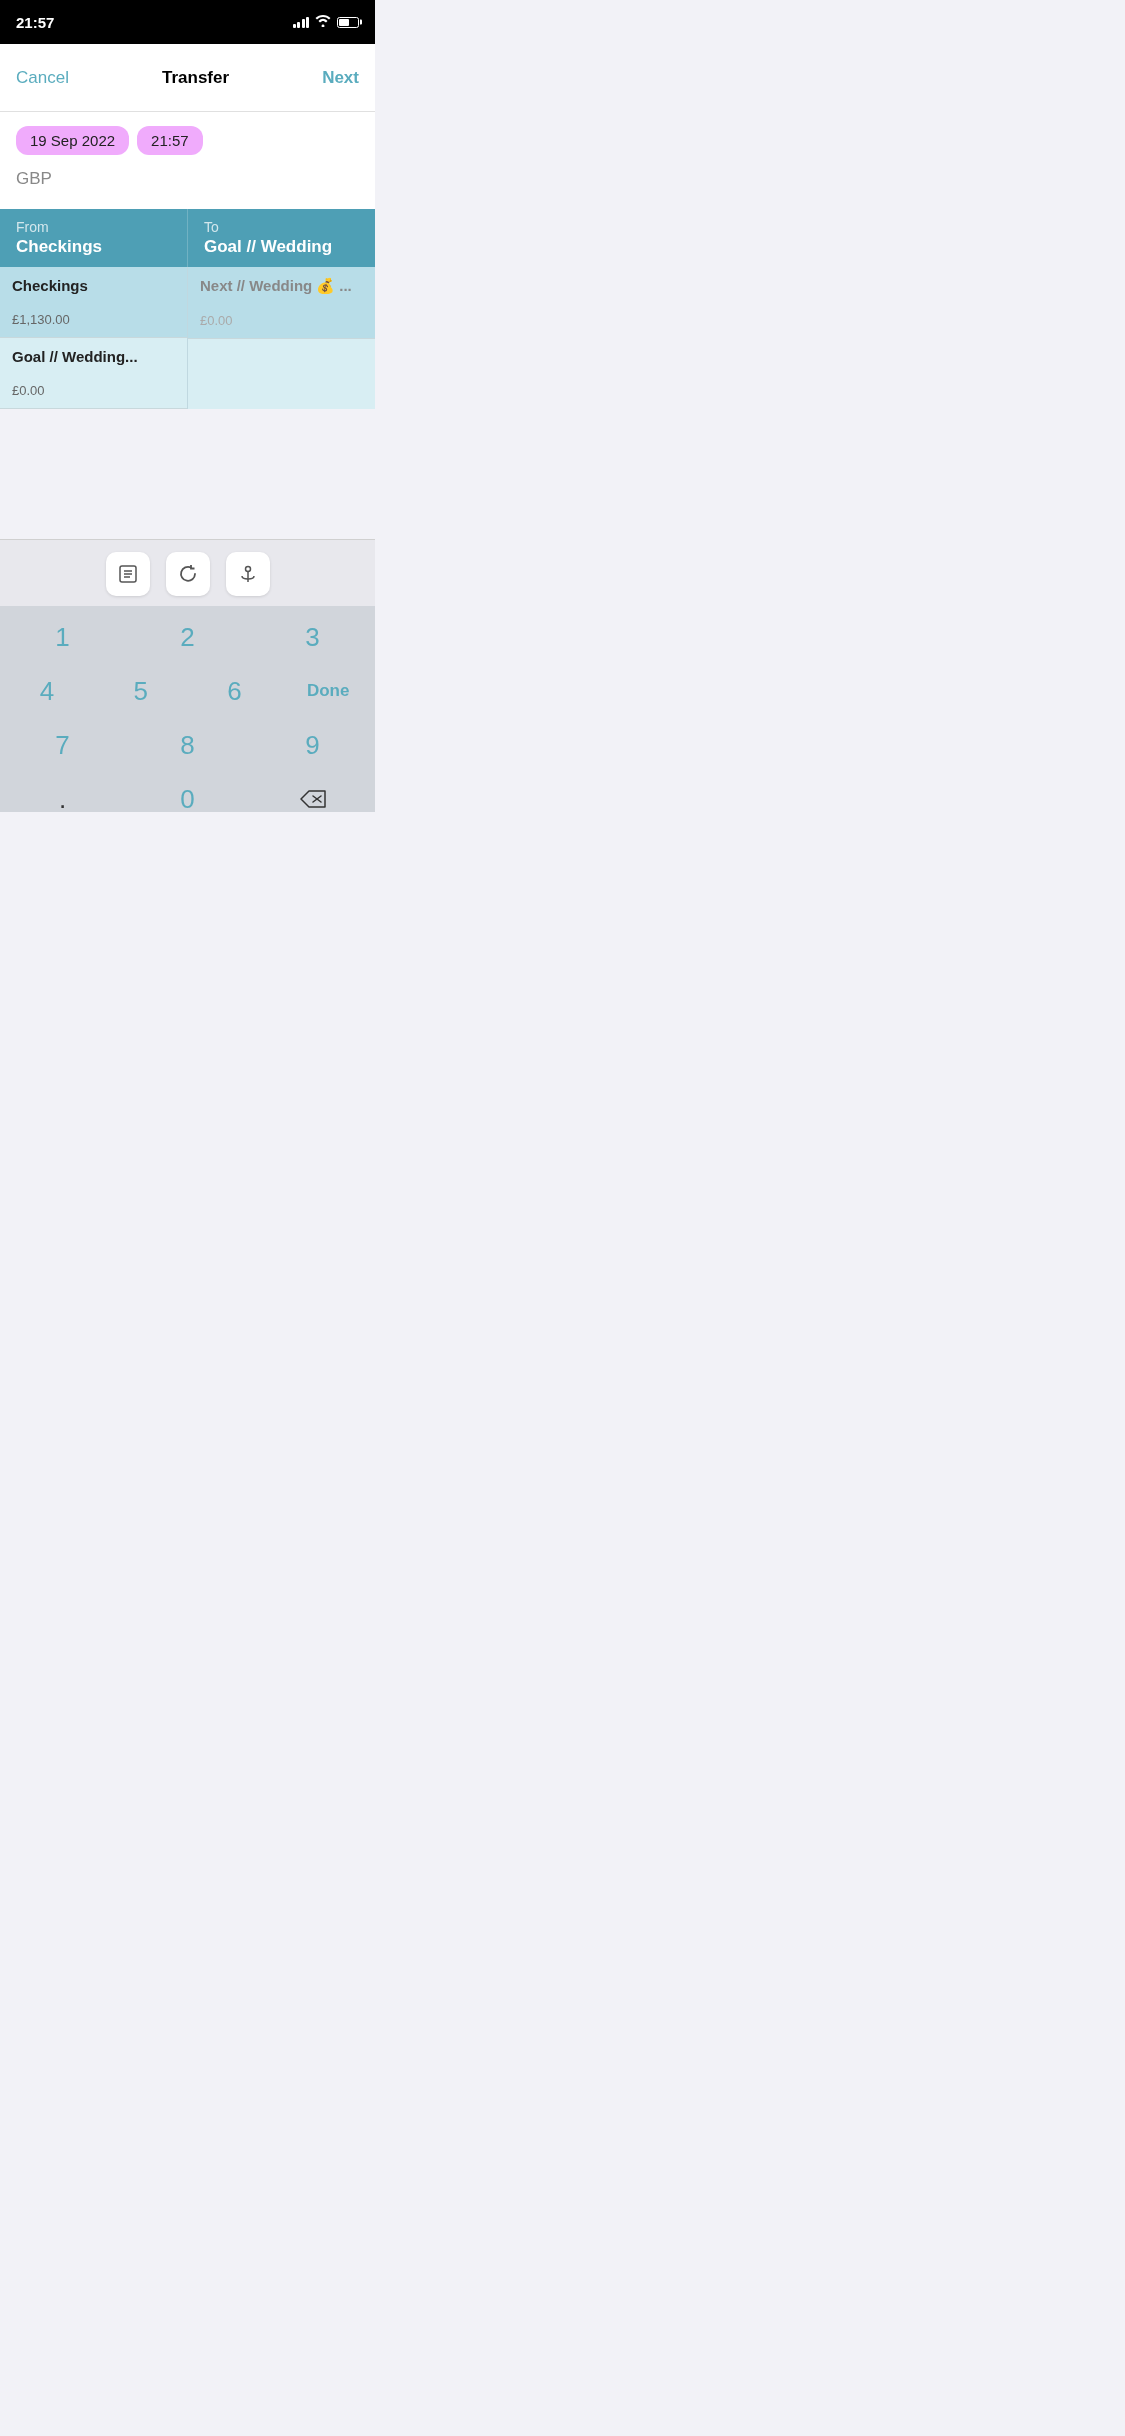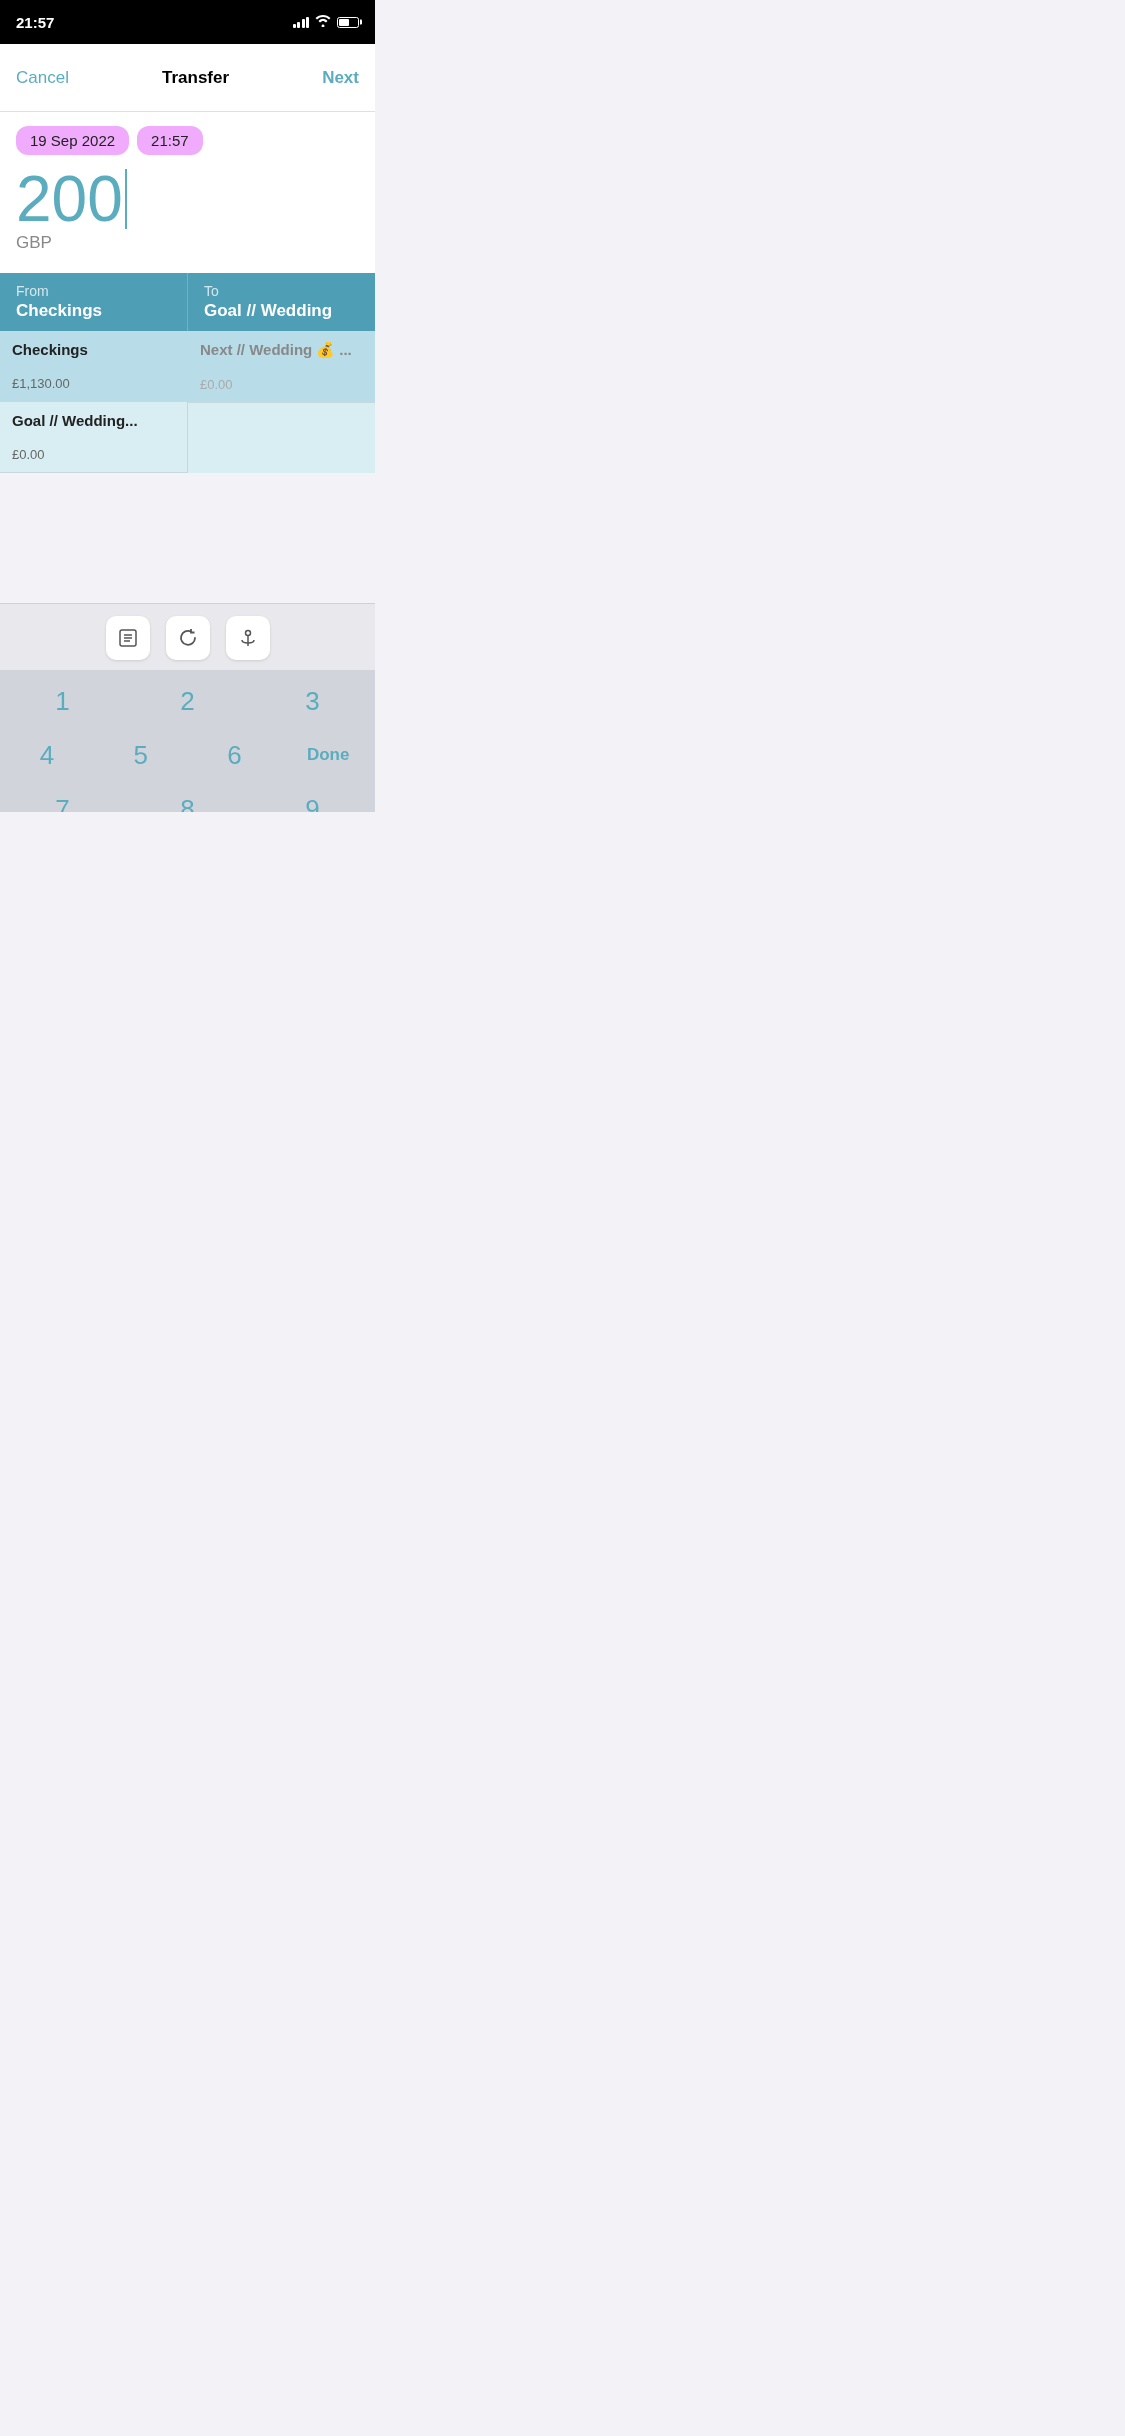--- a/index.html
+++ b/index.html
@@ -334,24 +334,20 @@
   <span class="nav-title">Transfer</span>
   <span class="nav-next">Next</span>
 </div>
 
 <div class="datetime-row">
   <span class="datetime-badge">19 Sep 2022</span>
   <span class="datetime-badge">21:57</span>
 </div>
 
 <div class="amount-area">
-  <div class="amount-value">
-    <span>200</span>
-    <span class="cursor-line"></span>
-  </div>
   <div class="amount-currency">GBP</div>
 </div>
 
 <div class="transfer-section">
   <div class="transfer-col">
     <div class="transfer-label">From</div>
     <div class="transfer-account">Checkings</div>
   </div>
   <div class="transfer-col">
     <div class="transfer-label">To</div>

